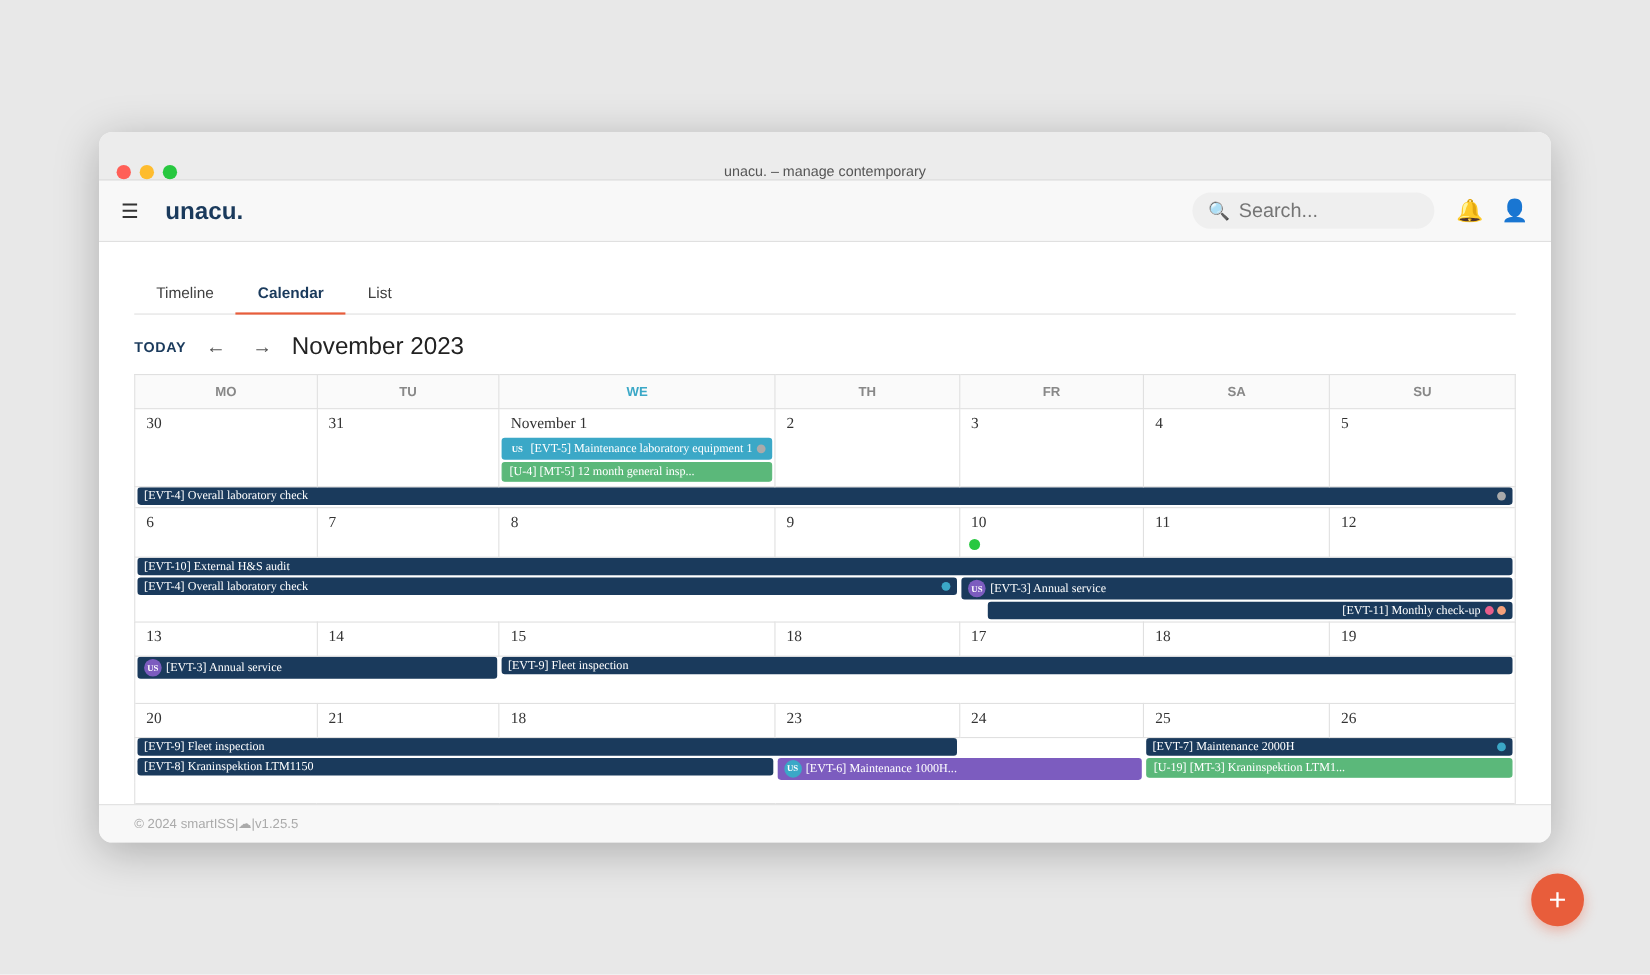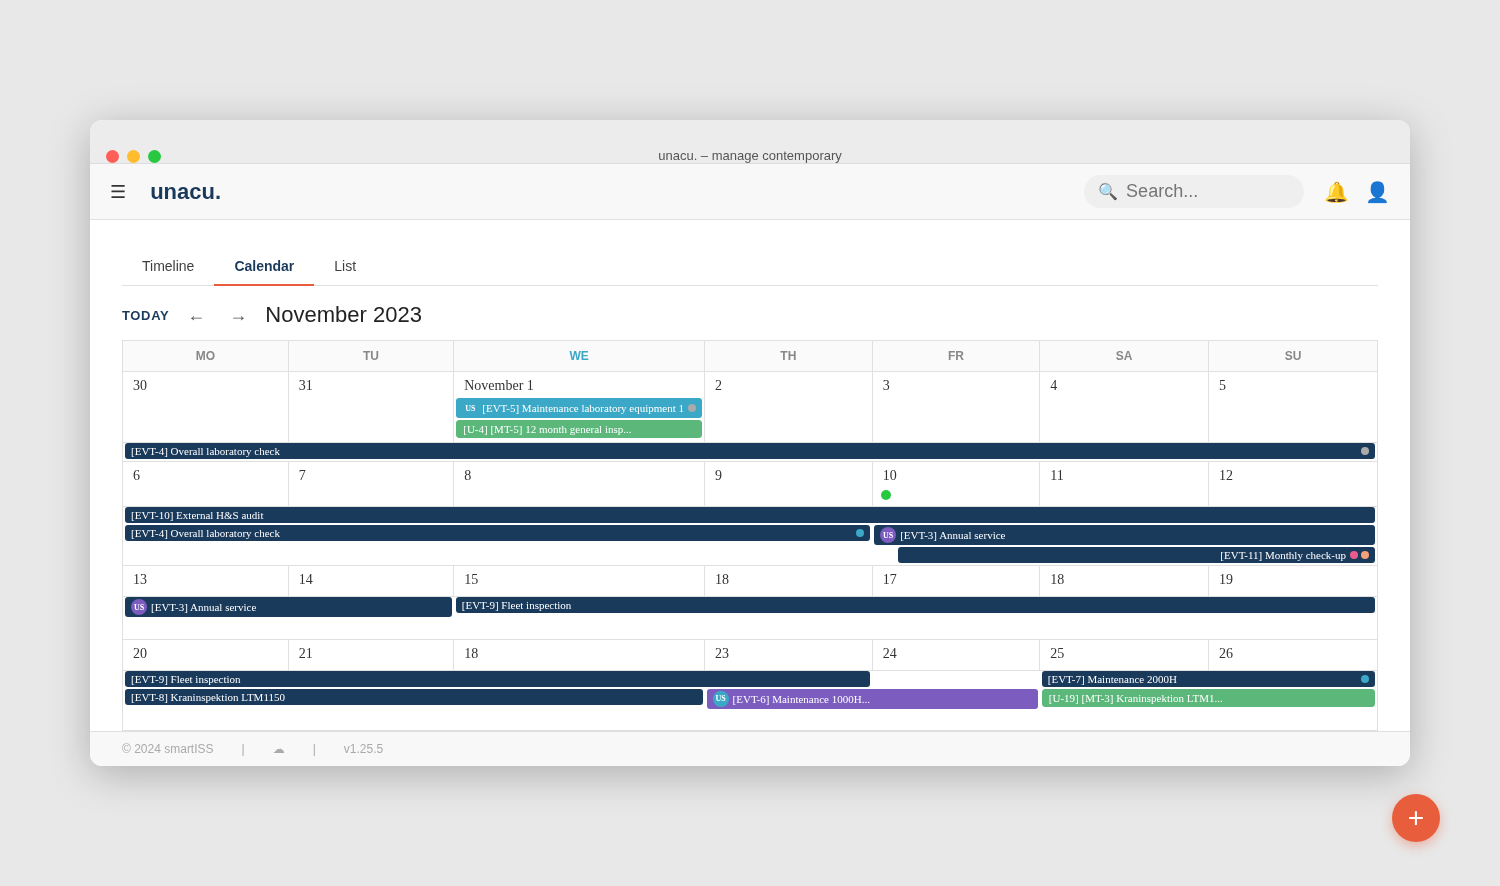--- a/index.html
+++ b/index.html
@@ -224,21 +224,21 @@
     }
     .avatar-dot.purple { background: #7c5cbf; }
     
     .footer {
       background: #f8f8f8;
       border-top: 1px solid #e0e0e0;
       padding: 10px 32px;
       font-size: 12px;
       color: #aaa;
       display: flex;
-      gap: 28px;
+      gap: 0;
       align-items: center;
     }
     
     .fab {
       position: fixed;
       bottom: 44px;
       right: 60px;
       width: 48px;
       height: 48px;
       border-radius: 50%;

